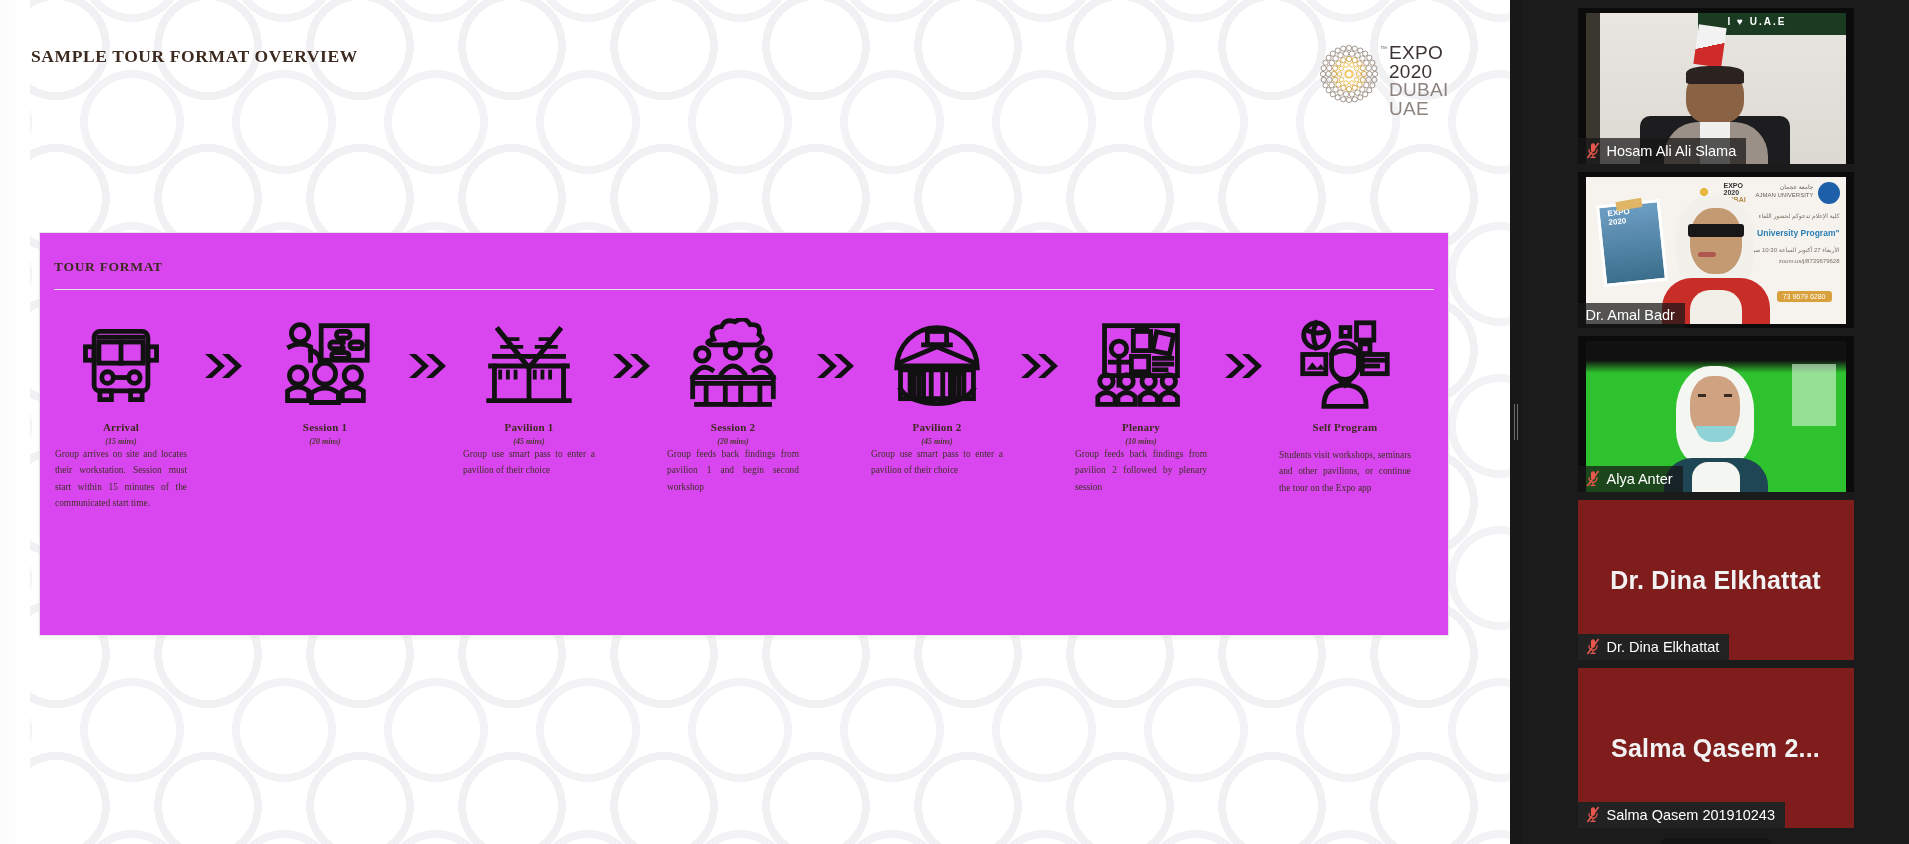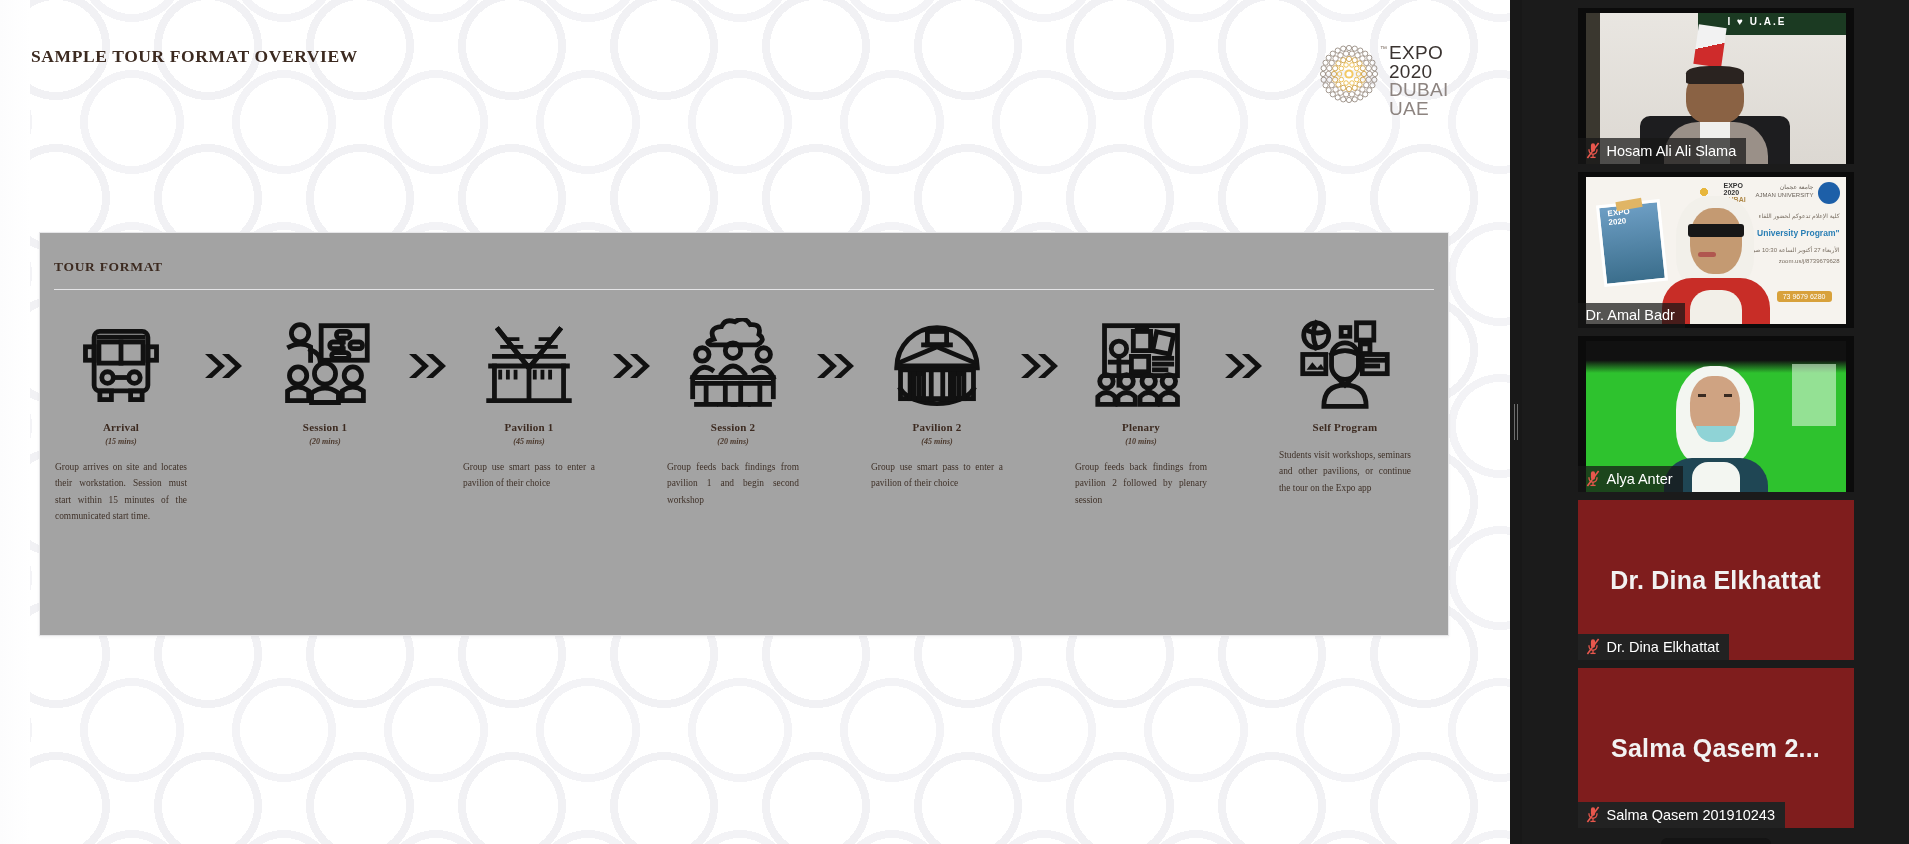--- a/index.html
+++ b/index.html
@@ -54,21 +54,21 @@
   .expo-words { font-family: "Liberation Sans", sans-serif; line-height: .98; padding-top: 1px; }
   .expo-words .w1 { font-size: 19px; font-weight: 400; color: #3a3330; letter-spacing: .3px; }
   .expo-words .w2 { font-size: 19px; font-weight: 400; color: #3a3330; letter-spacing: .3px; }
   .expo-words .w3 { font-size: 19px; font-weight: 300; color: #8d8480; letter-spacing: .3px; }
   .expo-words .w4 { font-size: 19px; font-weight: 300; color: #8d8480; letter-spacing: .3px; }
 
   
   .tour-card {
     position: absolute; left: 39px; top: 232px;
     width: 1410px; height: 404px;
-    background: #a3a3a3;
+    background: #d946ef;
     border: 1px solid #e6e6e8;
     box-shadow: 0 1px 3px rgba(0,0,0,.05);
   }
   .card-head {
     font-family: "Liberation Serif", serif;
     font-weight: 700; font-size: 13.5px; letter-spacing: .7px;
     color: #3c2a20;
     padding: 26px 0 0 14px;
   }
   .card-rule { margin: 14px 14px 0 14px; height: 1px; background: #e4e4e6; }
@@ -82,21 +82,21 @@
     font-size: 11px; color: #3c2a20; margin-top: 1px; letter-spacing: .2px;
   }
   .step-dur {
     font-family: "Liberation Serif", serif; font-weight: 700; font-style: italic;
     font-size: 8px; color: #4a372b; margin-top: 4px;
   }
   .step-desc {
     font-family: "Liberation Serif", serif;
     font-size: 9.4px; line-height: 1.75; color: #3f3128;
     text-align: justify; text-align-last: left;
-    width: 132px; margin-top: 13px;
+    width: 132px; margin-top: 0;
   }
   .arrow { width: 58px; display:flex; align-items:center; justify-content:center; height: 108px; }
   .arrow svg { display:block; }
 
   
   .splitter {
     width: 12px; height: 844px; background: #181818;
     display: flex; align-items: center; justify-content: center;
     flex: 0 0 12px;
   }

